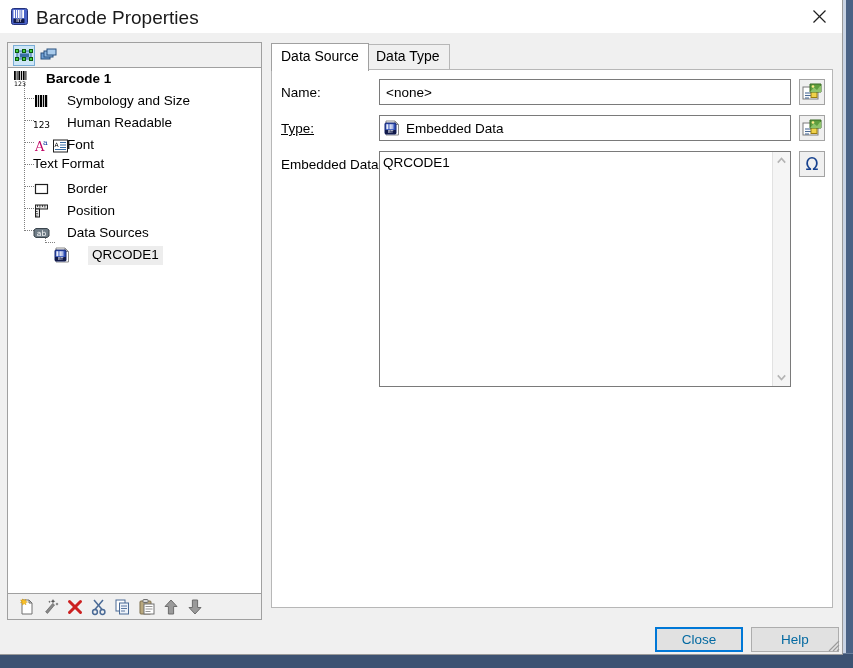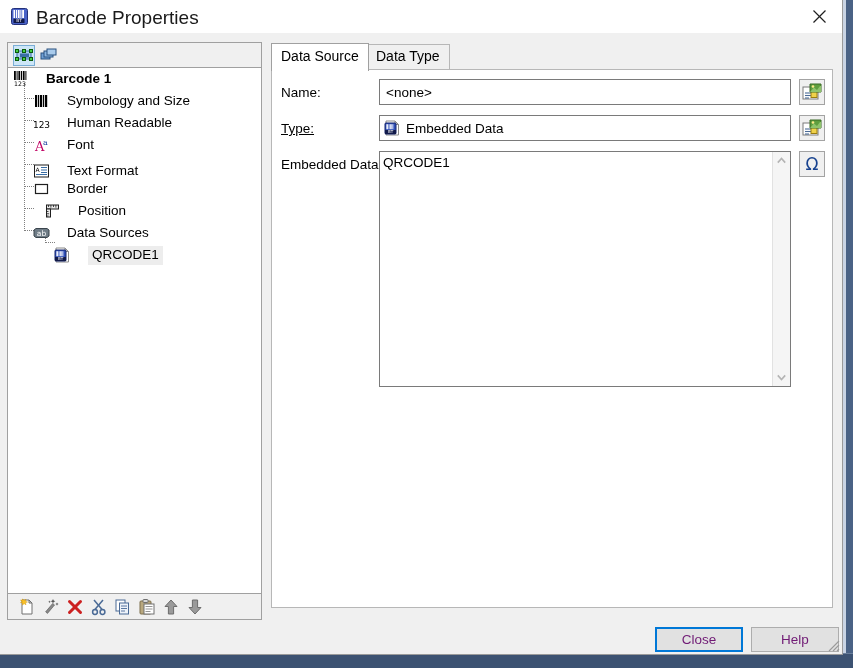--- a/index.html
+++ b/index.html
@@ -267,21 +267,21 @@
     font-size: 17px; color: #17428f; font-family: "DejaVu Sans", sans-serif;
   }
 
   
   .dlgbtn {
     position: absolute;
     top: 627px;
     width: 88px; height: 25px;
     font-family: "Liberation Sans", sans-serif;
     font-size: 13.5px;
-    color: #701a75;
+    color: #0369a1;
     background: #e1e1e1;
     border: 1px solid #adadad;
     box-sizing: border-box;
     text-align: center;
     line-height: 23px;
   }
   #btn-close {
     left: 655px;
     background: #e1e1e1;
     border: 2px solid #0078d7;
@@ -398,21 +398,21 @@
       <div class="tnode" style="left:25px; top:66px;">
         <span class="tico">
           <svg width="17" height="16" viewBox="0 0 17 16">
             <text x="2" y="14" font-size="13" fill="#c00063" font-family="DejaVu Serif, serif">A</text>
             <text x="10" y="8" font-size="8" fill="#1a3fa0" font-family="DejaVu Serif, serif">a</text>
           </svg>
         </span>
         <span class="tlabel">Font</span>
       </div>
 
-      <div class="tnode" style="left:25px; top:92px;">
+      <div class="tnode" style="left:25px; top:70px;flex-direction:column;">
         <span class="tico">
           <svg width="17" height="16" viewBox="0 0 17 16">
             <rect x="1.5" y="2" width="14" height="12" fill="#ffffff" stroke="#1f1f1f"></rect>
             <text x="2.6" y="9" font-size="6" fill="#000" font-family="DejaVu Sans, sans-serif">A</text>
             <rect x="8" y="4" width="6" height="1" fill="#3a6ea5"></rect>
             <rect x="8" y="6.5" width="6" height="1" fill="#3a6ea5"></rect>
             <rect x="8" y="9" width="6" height="1" fill="#3a6ea5"></rect>
             <rect x="3" y="11" width="11" height="1" fill="#3a6ea5"></rect>
           </svg>
         </span>
@@ -421,21 +421,21 @@
 
       <div class="tnode" style="left:25px; top:110px;">
         <span class="tico">
           <svg width="17" height="16" viewBox="0 0 17 16">
             <rect x="2.5" y="3.5" width="12" height="9" fill="#ffffff" stroke="#1f1f1f" stroke-width="1.2"></rect>
           </svg>
         </span>
         <span class="tlabel">Border</span>
       </div>
 
-      <div class="tnode" style="left:36px; top:132px;">
+      <div class="tnode" style="left:25px; top:132px;">
         <span class="tico">
           <svg width="17" height="16" viewBox="0 0 17 16">
             <rect x="2.5" y="2" width="12" height="4" fill="#e8e8e8" stroke="#1f1f1f"></rect>
             <rect x="4" y="2" width="0.8" height="2" fill="#1f1f1f"></rect>
             <rect x="6.5" y="2" width="0.8" height="2.6" fill="#1f1f1f"></rect>
             <rect x="9" y="2" width="0.8" height="2" fill="#1f1f1f"></rect>
             <rect x="11.5" y="2" width="0.8" height="2.6" fill="#1f1f1f"></rect>
             <rect x="2.5" y="6" width="4" height="8" fill="#e8e8e8" stroke="#1f1f1f"></rect>
             <rect x="2.5" y="8" width="2" height="0.8" fill="#1f1f1f"></rect>
             <rect x="2.5" y="10.4" width="2.6" height="0.8" fill="#1f1f1f"></rect>

